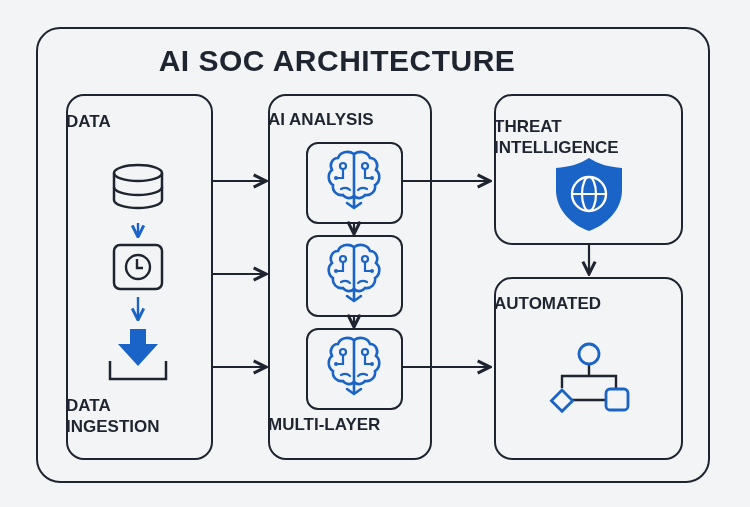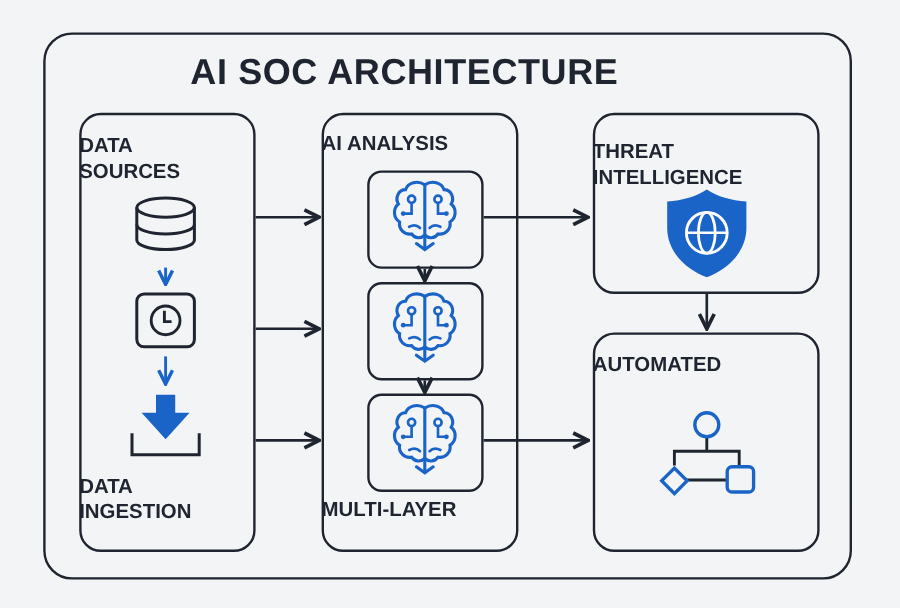--- a/index.html
+++ b/index.html
@@ -13,21 +13,20 @@
 </style>
 </head>
 <body>
 
 <div class="frame"></div>
 <div class="title">AI SOC ARCHITECTURE</div>
 
 <div class="box" style="left:66px;top:94px;width:147px;height:366px;"></div>
 <div class="lbl" style="left:66px;width:147px;top:111px;">
   <div>DATA</div>
-  <div>SOURCES</div>
 </div>
 <div class="lbl" style="left:66px;width:147px;top:395px;">
   <div>DATA</div>
   <div>INGESTION</div>
 </div>
 
 <div class="box" style="left:268px;top:94px;width:164px;height:366px;"></div>
 <div class="lbl" style="left:268px;width:164px;top:109px;">AI ANALYSIS</div>
 <div class="lbl" style="left:268px;width:164px;top:414px;">
   <div>MULTI-LAYER</div>

